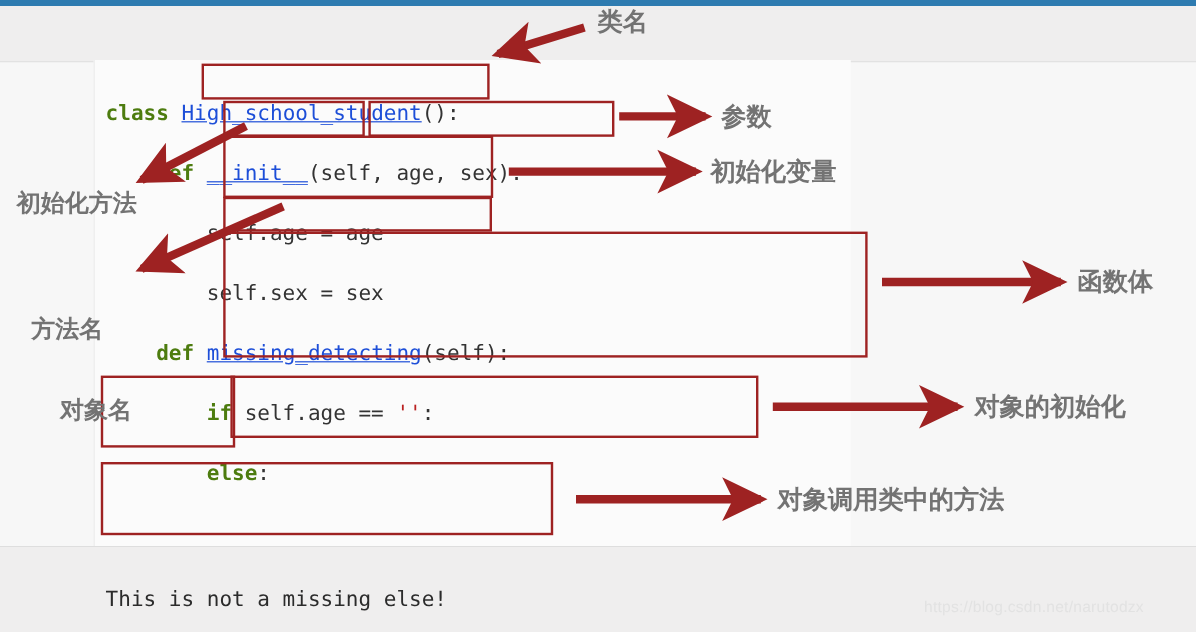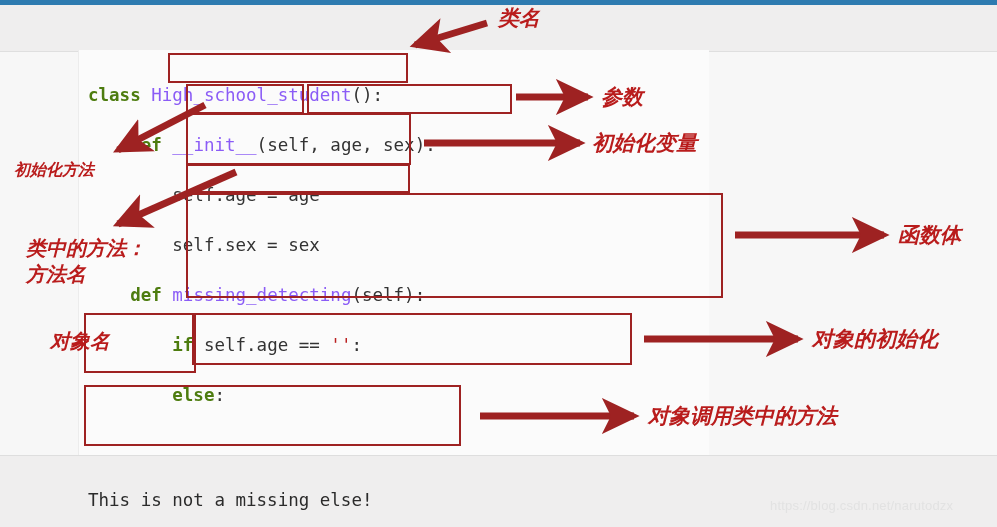--- a/index.html
+++ b/index.html
@@ -49,46 +49,45 @@
     position: absolute; left: 88px; top: 58px;
     font-family: "DejaVu Sans Mono", monospace;
     font-size: 17.5px;
     line-height: 25px;
     white-space: pre;
     color: #333333;
     letter-spacing: 0px;
   }
   .code .ln { height: 25px; }
   .kw  { color: #4d7c0f; font-weight: bold; }
-  .nm  { color: #8b5cf6; }
+  .nm  { color: #1d4ed8; text-decoration: underline; }
   .st  { color: #BA2121; }
   .pl  { color: #333333; }
   .out {
     position: absolute; left: 88px; top: 463px;
     font-family: "DejaVu Sans Mono", monospace;
     font-size: 17.5px; line-height: 25px;
     white-space: pre; color: #2b2b2b;
   }
   
   .rbox {
     position: absolute;
     border: 2px solid #9E2222;
     box-sizing: border-box;
     pointer-events: none;
   }
   
   .rlabel {
     position: absolute;
-    color: #b91c1c;
+    color: #737373;
     font-weight: bold;
     font-size: 19px;
     line-height: 25px;
     white-space: pre;
     font-family: "DejaVu Sans", sans-serif;
-    font-style: italic;
   }
   
   .arrows {
     position: absolute; left: 0; top: 0;
     width: 997px; height: 527px;
     pointer-events: none;
   }
 </style>
 </head>
 <body>
@@ -150,20 +149,19 @@
       <path d="M236,172 L118,224"></path>
     </g>
   </svg>
 
   <div class="rlabel" style="left:498px; top:6px;   font-size:21px;">类名</div>
   <div class="rlabel" style="left:601px; top:85px;  font-size:21px;">参数</div>
   <div class="rlabel" style="left:592px; top:131px; font-size:21px;">初始化变量</div>
   <div class="rlabel" style="left:898px; top:223px; font-size:21px;">函数体</div>
   <div class="rlabel" style="left:812px; top:327px; font-size:21px;">对象的初始化</div>
   <div class="rlabel" style="left:648px; top:404px; font-size:21px;">对象调用类中的方法</div>
-  <div class="rlabel" style="left:14px;  top:157px; font-size:16px;">初始化方法</div>
-  <div class="rlabel" style="left:26px;  top:236px; font-size:20px;">类中的方法：</div>
+  <div class="rlabel" style="left:14px;  top:157px; font-size:20px;">初始化方法</div>
   <div class="rlabel" style="left:26px;  top:262px; font-size:20px;">方法名</div>
   <div class="rlabel" style="left:6px;   top:329px; font-size:20px;margin-left:44px;">对象名</div>
 
   <div class="watermark">https://blog.csdn.net/narutodzx</div>
 
 </div>
 
 </body></html>

